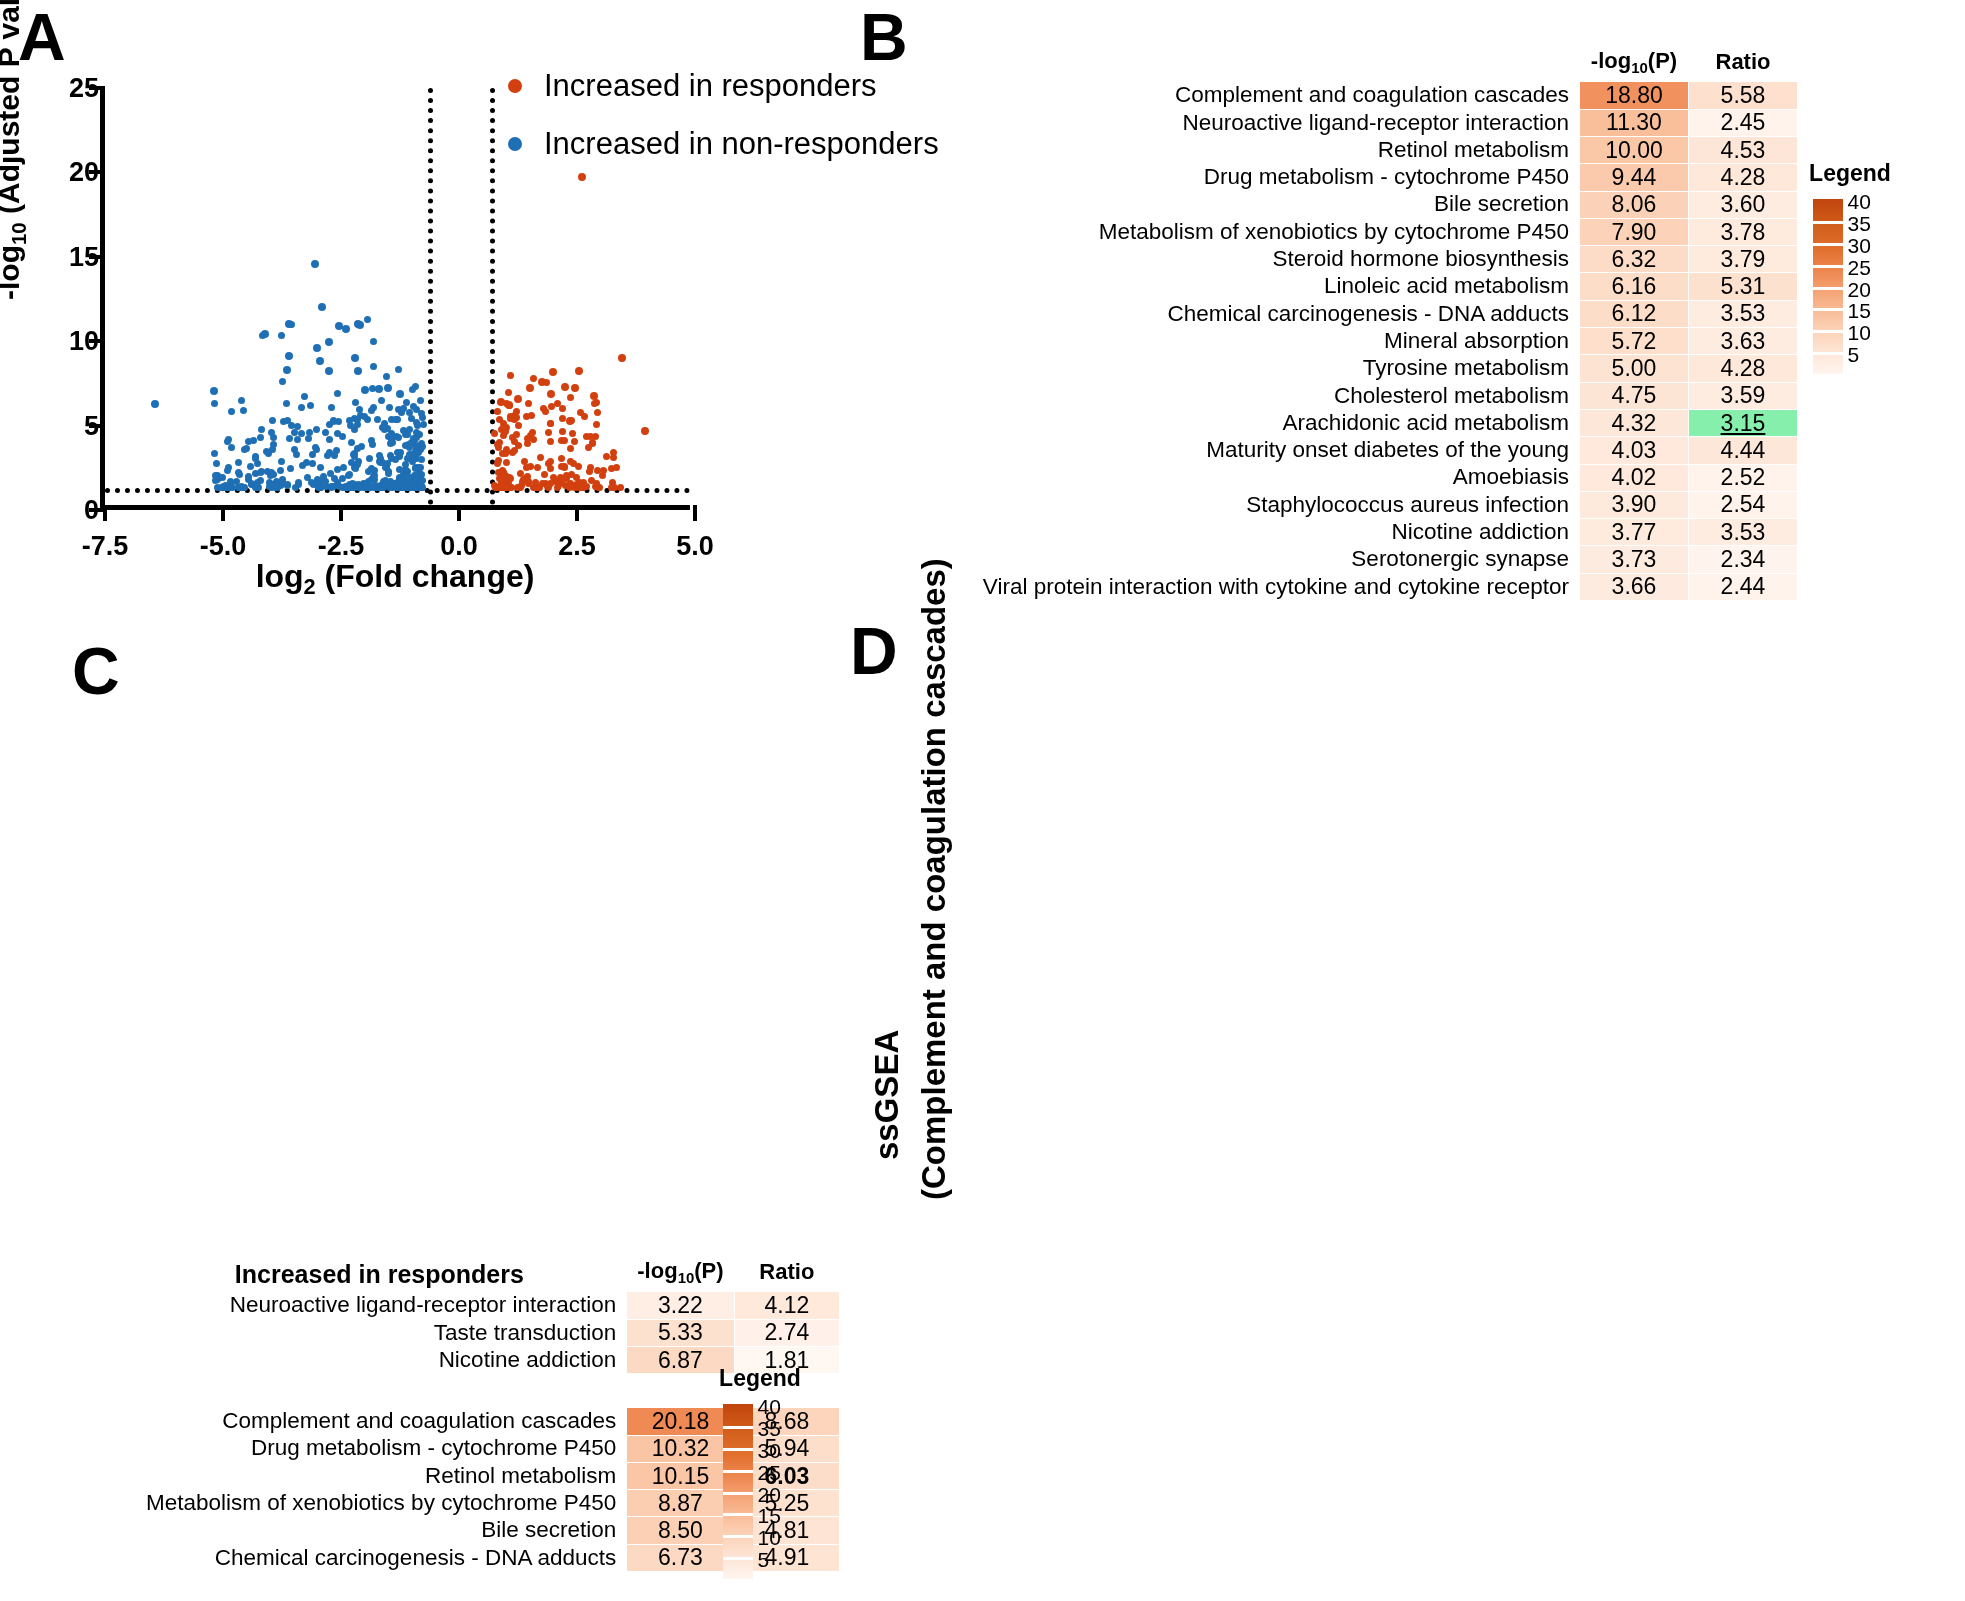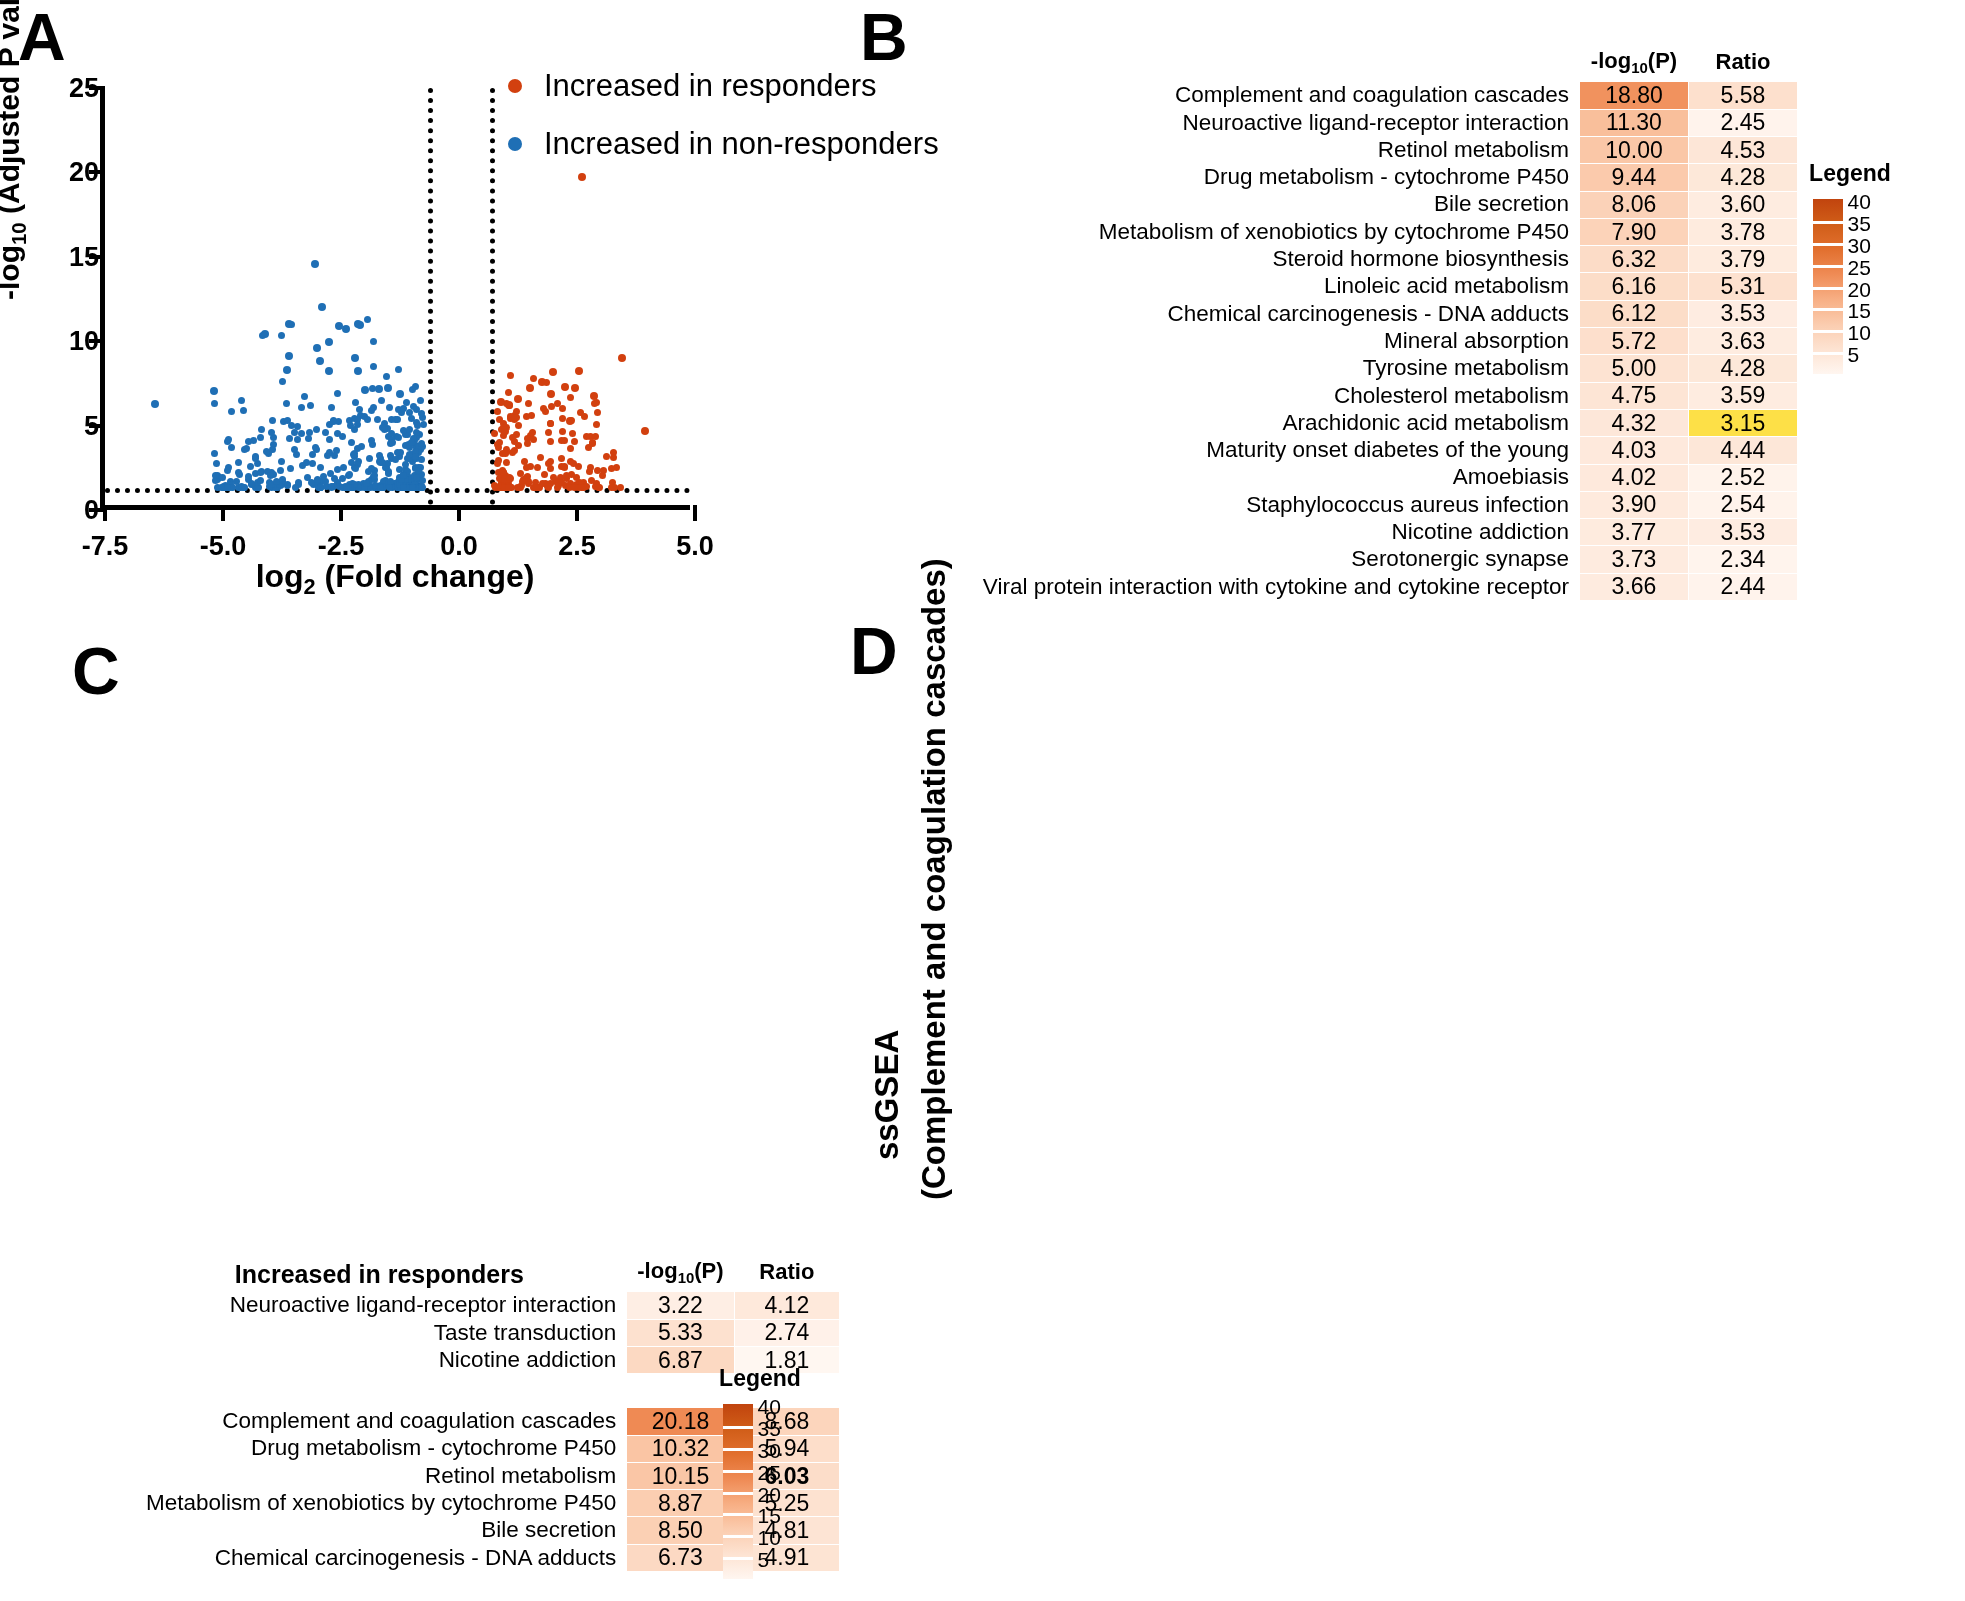--- a/index.html
+++ b/index.html
@@ -893,21 +893,21 @@
           <td class="hm-cell" style="background: rgb(253, 232, 217);">4.28</td>
         </tr>
         <tr>
           <td class="hm-label">Cholesterol metabolism</td>
           <td class="hm-cell" style="background: rgb(253, 229, 213);">4.75</td>
           <td class="hm-cell" style="background: rgb(254, 236, 224);">3.59</td>
         </tr>
         <tr>
           <td class="hm-label">Arachidonic acid metabolism</td>
           <td class="hm-cell" style="background: rgb(253, 231, 217);">4.32</td>
-          <td class="hm-cell" style="background: #fde047;">3.15</td>
+          <td class="hm-cell" style="background: #86efac; text-decoration: underline;">3.15</td>
         </tr>
         <tr>
           <td class="hm-label">Maturity onset diabetes of the young</td>
           <td class="hm-cell" style="background: rgb(254, 233, 220);">4.03</td>
           <td class="hm-cell" style="background: rgb(253, 231, 216);">4.44</td>
         </tr>
         <tr>
           <td class="hm-label">Amoebiasis</td>
           <td class="hm-cell" style="background: rgb(254, 233, 220);">4.02</td>
           <td class="hm-cell" style="background: rgb(255, 243, 235);">2.52</td>

